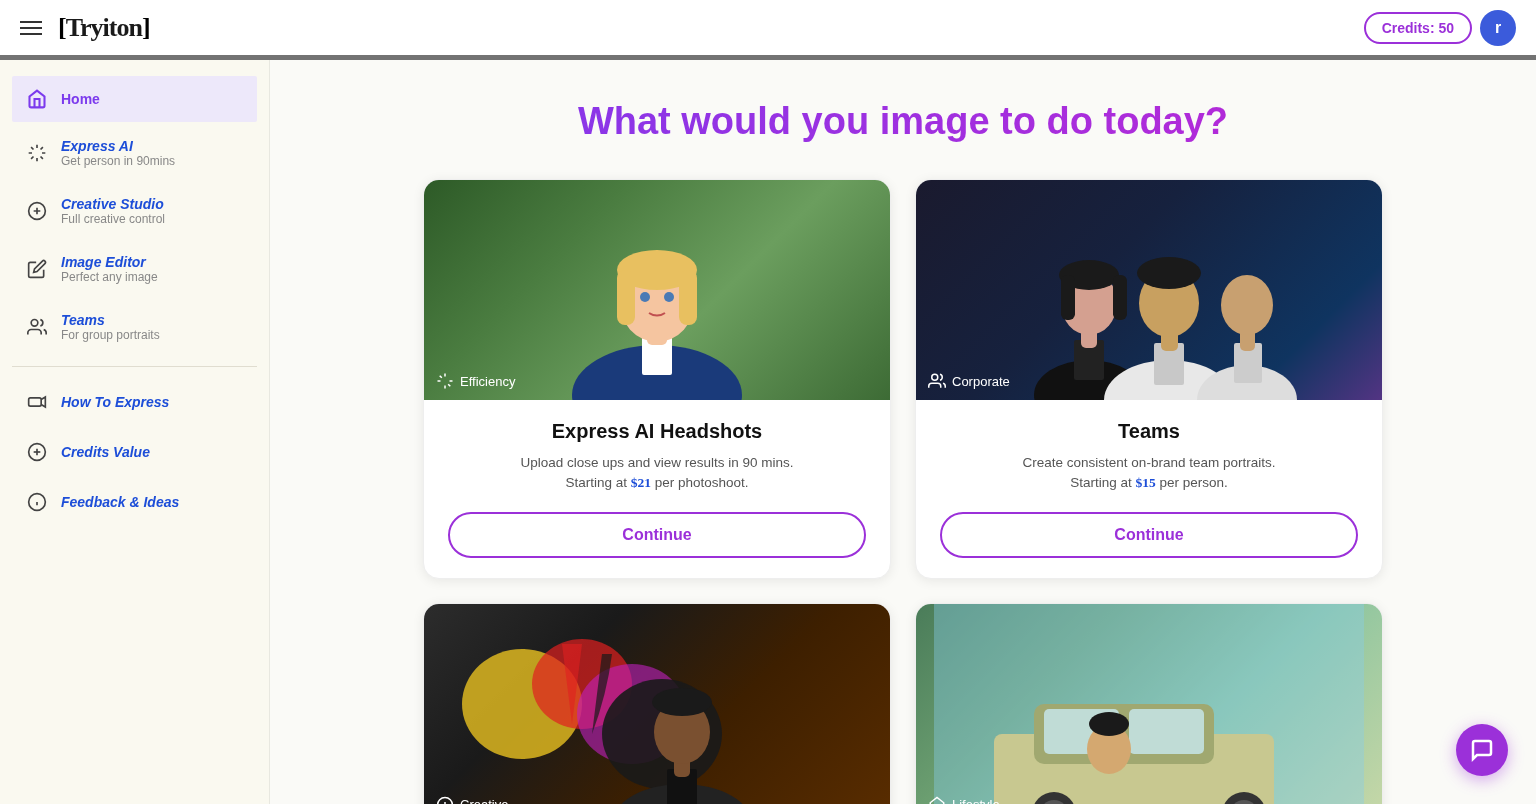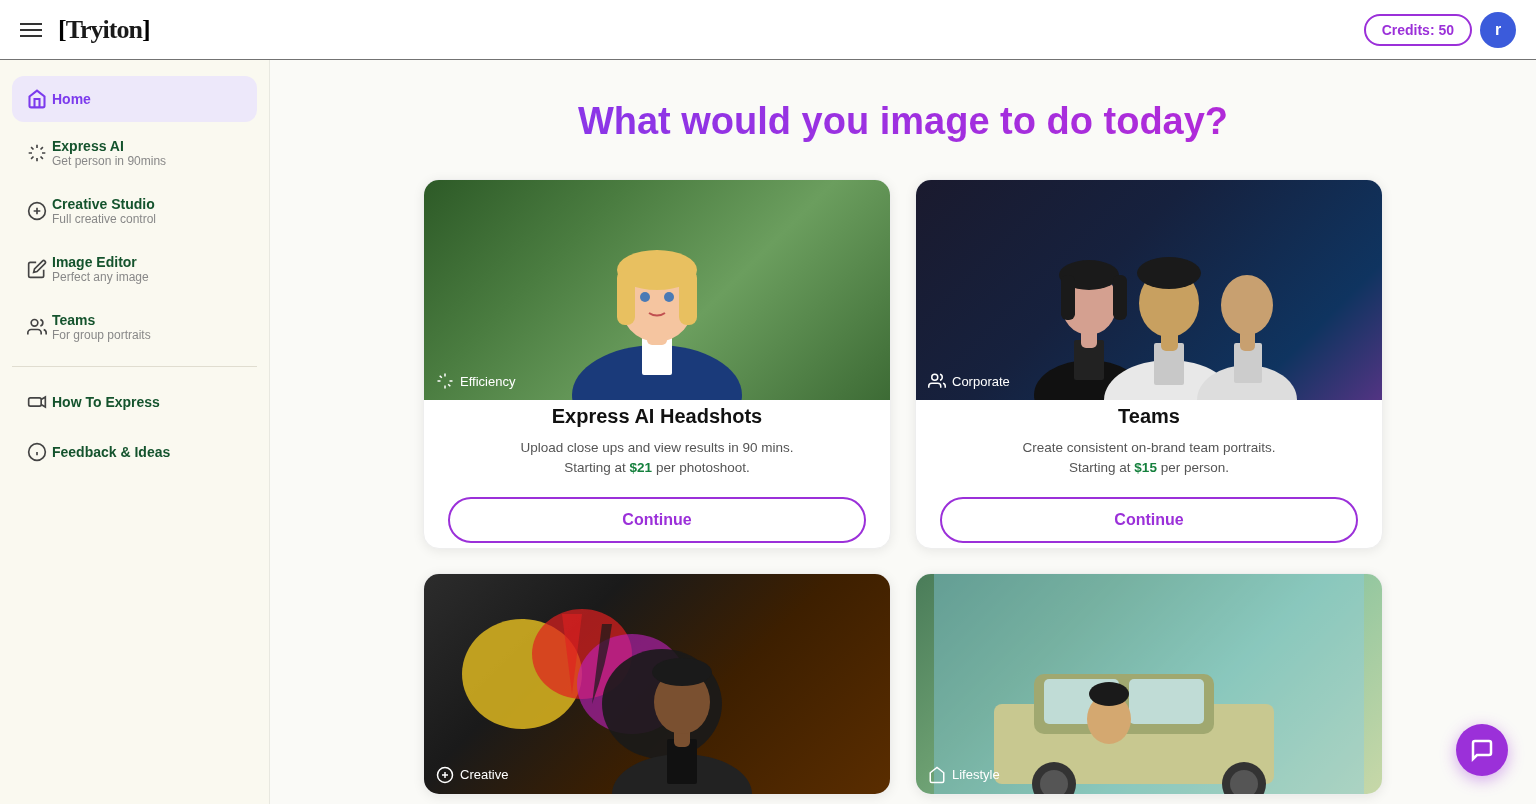--- a/index.html
+++ b/index.html
@@ -2,21 +2,21 @@
 <html><head>
   <meta charset="utf-8">
   <style>
     * { box-sizing: border-box; margin: 0; padding: 0; }
     body { font-family: -apple-system, BlinkMacSystemFont, 'Segoe UI', sans-serif; background: #f5f5f0; display: flex; flex-direction: column; height: 100vh; overflow: hidden; }
 
     
     .header {
       display: flex; align-items: center; justify-content: space-between;
       background: #fff; padding: 0 20px; height: 60px;
-      border-bottom: 1px solid #737373; position: fixed; top: 0; left: 0; right: 0; z-index: 100;
+      border-bottom: 5px solid #737373; position: fixed; top: 0; left: 0; right: 0; z-index: 100;
     }
     .header-left { display: flex; align-items: center; gap: 16px; }
     .hamburger { cursor: pointer; display: flex; flex-direction: column; gap: 4px; }
     .hamburger span { display: block; width: 22px; height: 2px; background: #333; }
     .logo { font-size: 26px; font-weight: 900; font-family: Georgia, serif; letter-spacing: -1px; }
     .logo-bracket { color: #000; }
     .logo-text { color: #1a1a1a; }
     .header-right { display: flex; align-items: center; gap: 8px; }
     .credits-btn {
       border: 2px solid #9b30d9; border-radius: 20px; padding: 6px 16px;
@@ -31,29 +31,29 @@
     
     .layout { display: flex; margin-top: 60px; height: calc(100vh - 60px); }
 
     
     .sidebar {
       width: 270px; background: #faf9f0; border-right: 1px solid #e8e8e0;
       padding: 16px 12px; display: flex; flex-direction: column; gap: 4px;
       overflow-y: auto; flex-shrink: 0;
     }
     .sidebar-item {
-      display: flex; align-items: center; gap: 4px; padding: 12px 14px;
-      border-radius: 12px; cursor: pointer; transition: background 0.15s;
+      display: flex; align-items: center; gap: 13px; padding: 12px 14px;
+      border-radius: 2px; cursor: pointer; transition: background 0.15s;
     }
     .sidebar-item.active { background: #ede8fa; }
     .sidebar-item .icon { width: 22px; height: 22px; display: flex; align-items: center; justify-content: center; color: #7c3aed; font-size: 18px; flex-shrink: 0; }
     .sidebar-item .label { font-weight: 700; font-size: 14px; color: #7c3aed; }
     .sidebar-item .sublabel { font-size: 12px; color: #888; font-weight: 400; }
     .sidebar-item .label-group { display: flex; flex-direction: column; }
-    .sidebar-item.normal .label { color: #14532d; }
+    .sidebar-item.normal .label { color: #1d4ed8; font-style: italic; }
     .sidebar-item.normal .icon { color: #444; }
     .sidebar-divider { height: 1px; background: #e0ddd0; margin: 8px 0; }
 
     
     .main { flex: 1; overflow-y: auto; padding: 40px 60px; background: #fafaf7; }
     .page-title {
       text-align: center; font-size: 38px; font-weight: 800;
       background: linear-gradient(90deg, #7c3aed, #c026d3);
       -webkit-background-clip: text; -webkit-text-fill-color: transparent;
       margin-bottom: 36px;
@@ -69,24 +69,24 @@
     .card-image-placeholder {
       width: 100%; height: 220px; position: relative; overflow: hidden;
       display: flex; align-items: flex-end;
     }
     .card-badge {
       position: absolute; bottom: 10px; left: 12px;
       display: flex; align-items: center; gap: 6px;
       color: #fff; font-size: 13px; font-weight: 500;
     }
     .card-badge svg { width: 18px; height: 18px; }
-    .card-body { padding: 5px 24px; text-align: center; }
+    .card-body { padding: 20px 24px; text-align: center; }
     .card-title { font-size: 20px; font-weight: 800; color: #111; margin-bottom: 10px; }
     .card-desc { font-size: 13.5px; color: #555; line-height: 1.5; margin-bottom: 18px; }
-    .card-desc strong { font-weight: 700; color: #15803d; }
+    .card-desc strong { font-weight: 700; color: #1d4ed8; font-family: Liberation Serif, serif; }
     .card-btn {
       display: block; width: 100%; padding: 12px;
       border: 2px solid #9b30d9; border-radius: 30px;
       background: #fff; color: #9b30d9; font-size: 16px; font-weight: 600;
       cursor: pointer; transition: background 0.15s;
     }
 
     
     .img-express {
       background: linear-gradient(135deg, #2d5a27 0%, #4a7c40 30%, #6b9e5e 60%, #3d6b35 100%);
@@ -209,20 +209,32 @@
             <rect x="2" y="7" width="15" height="10" rx="2"></rect>
             <path d="M17 9l5-3v12l-5-3"></path>
           </svg>
       </span>
       <div class="label-group">
         <span class="label">How To Express</span>
       </div>
     </div>
 
 
+    <div class="sidebar-item normal">
+      <span class="icon">
+        <svg width="20" height="20" viewBox="0 0 24 24" fill="none" stroke="currentColor" stroke-width="2">
+            <circle cx="12" cy="12" r="10"></circle>
+            <line x1="12" y1="8" x2="12" y2="16"></line>
+            <line x1="8" y1="12" x2="16" y2="12"></line>
+          </svg>
+      </span>
+      <div class="label-group">
+        <span class="label">Credits Value</span>
+      </div>
+    </div>
 
     <div class="sidebar-item normal">
       <span class="icon">
         <svg width="20" height="20" viewBox="0 0 24 24" fill="none" stroke="currentColor" stroke-width="2">
             <circle cx="12" cy="12" r="10"></circle>
             <path d="M12 16v-4M12 8h.01"></path>
           </svg>
       </span>
       <div class="label-group">
         <span class="label">Feedback &amp; Ideas</span>

